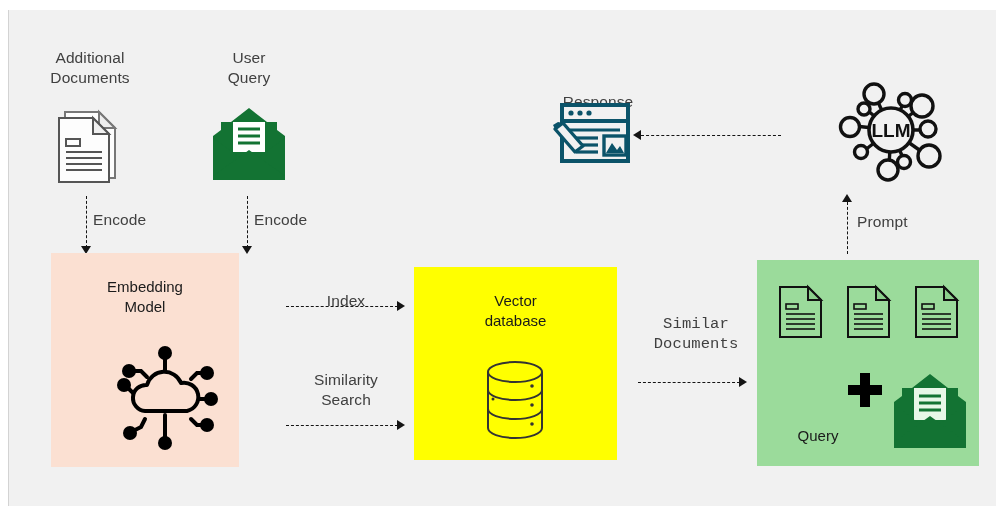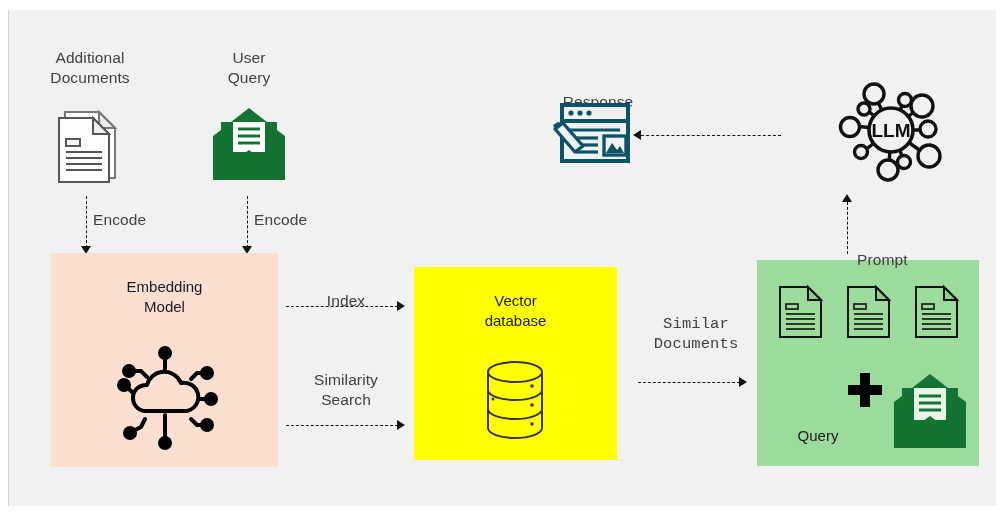--- a/index.html
+++ b/index.html
@@ -17,21 +17,21 @@
     position:absolute;color:#404040;font-size:15.5px;line-height:1.3;
     text-align:center;white-space:pre-line;letter-spacing:.1px;
   }
   .boxlbl{
     position:absolute;color:#1a1a1a;font-size:15px;line-height:1.35;
     text-align:center;white-space:pre-line;width:100%;left:0;
   }
 
   
   .box{position:absolute;box-sizing:border-box;}
-  #embed-box{left:42px;top:243px;width:227px;height:214px;background:#fbe0d2;}
+  #embed-box{left:42px;top:243px;width:188px;height:214px;background:#fbe0d2;}
   #vdb-box{left:405px;top:257px;width:203px;height:193px;background:#ffff00;}
   #ctx-box{left:748px;top:250px;width:222px;height:206px;background:#9bdb9b;}
 
   
   .dash-v{position:absolute;width:0;border-left:1.6px dashed #141414;}
   .dash-h{position:absolute;height:0;border-top:1.6px dashed #141414;}
   .arrow-d{position:absolute;width:0;height:0;
     border-left:5px solid transparent;border-right:5px solid transparent;border-top:8px solid #141414;}
   .arrow-u{position:absolute;width:0;height:0;
     border-left:5px solid transparent;border-right:5px solid transparent;border-bottom:8px solid #141414;}
@@ -222,21 +222,21 @@
         </g>
         <path d="M2 32 L38 60 L74 32 V76 H2 Z" fill="#137333"></path>
         <path d="M7 72 L38 46 L69 72 Z" fill="#e7f7e7"></path>
         <path d="M2 76 H74 V70 L38 44 L2 70 Z" fill="#137333"></path>
       </svg>
     </div>
   </div>
 
   <div class="dash-v" style="left:838px;top:192px;height:52px;"></div>
   <div class="arrow-u" style="left:833px;top:184px;"></div>
-  <div class="lbl" style="left:848px;top:202px;width:80px;text-align:left;margin-top:38px;">Prompt</div>
+  <div class="lbl" style="left:848px;top:202px;width:80px;text-align:left;">Prompt</div>
 
   <div class="icon" style="left:828px;top:66px;">
     <svg width="108" height="108" viewBox="0 0 108 108">
       <g stroke="#111" stroke-width="3.4" fill="none">
         <line x1="54" y1="54" x2="40" y2="24"></line>
         <line x1="54" y1="54" x2="66" y2="28"></line>
         <line x1="54" y1="54" x2="82" y2="32"></line>
         <line x1="54" y1="54" x2="30" y2="34"></line>
         <line x1="54" y1="54" x2="18" y2="50"></line>
         <line x1="54" y1="54" x2="88" y2="54"></line>

